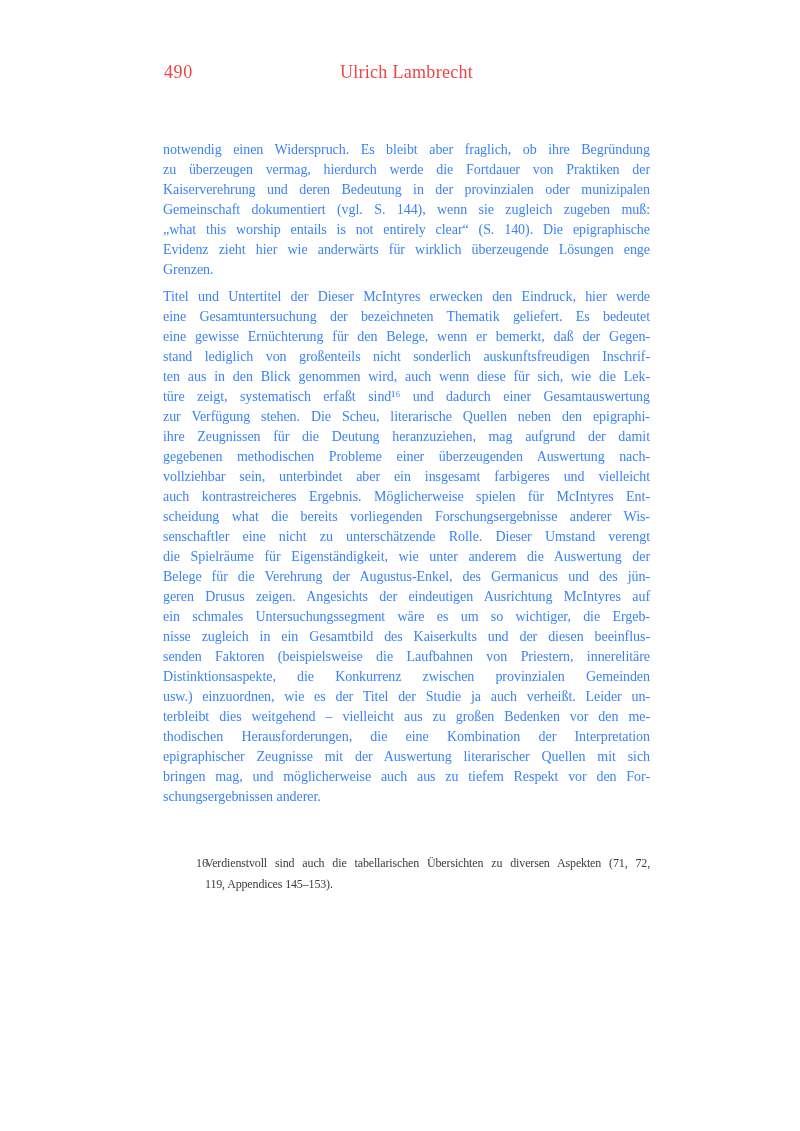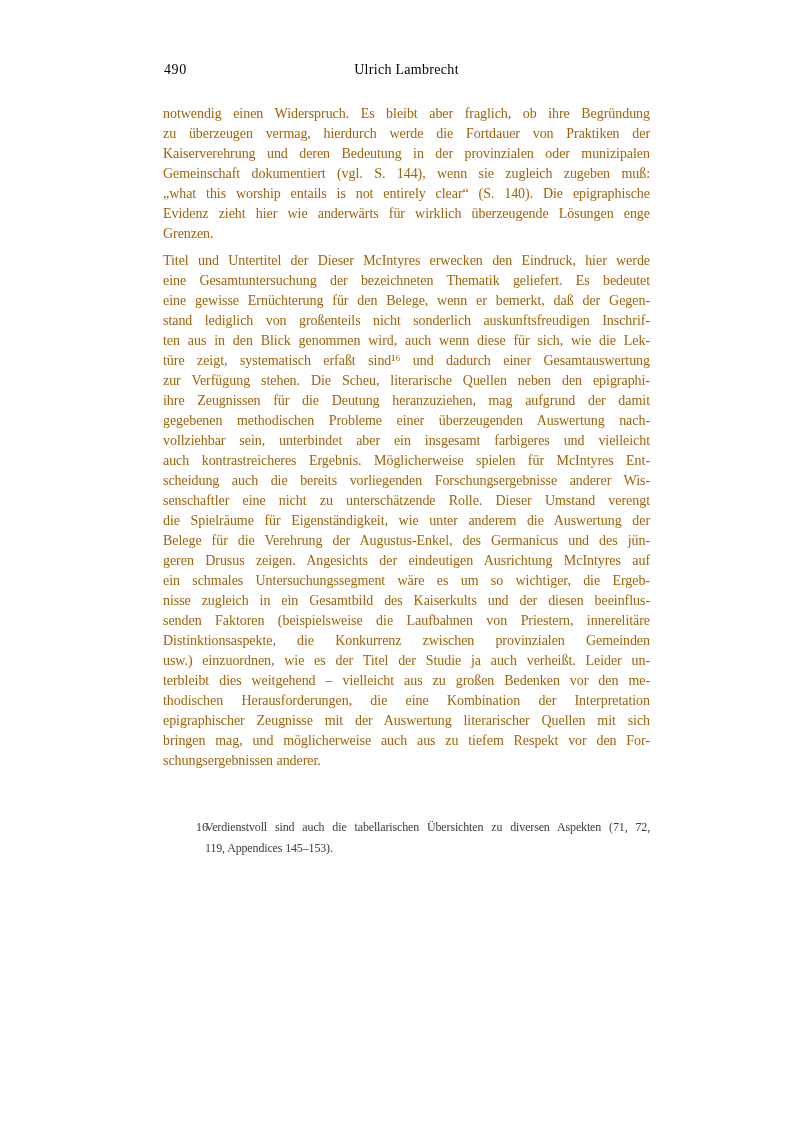--- a/index.html
+++ b/index.html
@@ -19,39 +19,39 @@
     color: #3d3d3d;
     overflow: hidden;
   }
   .content-col {
     width: 487px;
   }
   .running-header {
     position: relative;
     width: 487px;
     height: 17px;
-    font-size: 14px;
-    color: #000000;
+    font-size: 18px;
+    color: #ef4444;
   }
   .pagenum {
     position: absolute;
     left: 1px;
     top: 0;
     letter-spacing: 0.6px;
   }
   .running-title {
     display: block;
     text-align: center;
     letter-spacing: 0.3px;
   }
   .body-text {
-    margin-top: 25px;
+    margin-top: 61px;
     font-size: 14px;
     line-height: 20px;
-    color: #a16207;
+    color: #3b82f6;
   }
   .para {
     margin: 0;
     letter-spacing: -0.05px;
   }
   .para + .para {
     margin-top: 7px;
   }
   .tline {
     display: block;
@@ -106,21 +106,21 @@
           <span class="tline">eine Gesamtuntersuchung der bezeichneten Thematik geliefert. Es bedeutet</span>
           <span class="tline">eine gewisse Ernüchterung für den Belege, wenn er bemerkt, daß der Gegen-</span>
           <span class="tline">stand lediglich von großenteils nicht sonderlich auskunftsfreudigen Inschrif-</span>
           <span class="tline">ten aus in den Blick genommen wird, auch wenn diese für sich, wie die Lek-</span>
           <span class="tline">türe zeigt, systematisch erfaßt sind¹⁶ und dadurch einer Gesamtauswertung</span>
           <span class="tline">zur Verfügung stehen. Die Scheu, literarische Quellen neben den epigraphi-</span>
           <span class="tline">ihre Zeugnissen für die Deutung heranzuziehen, mag aufgrund der damit</span>
           <span class="tline">gegebenen methodischen Probleme einer überzeugenden Auswertung nach-</span>
           <span class="tline">vollziehbar sein, unterbindet aber ein insgesamt farbigeres und vielleicht</span>
           <span class="tline">auch kontrastreicheres Ergebnis. Möglicherweise spielen für McIntyres Ent-</span>
-          <span class="tline">scheidung auch die bereits vorliegenden Forschungsergebnisse anderer Wis-</span>
+          <span class="tline">scheidung what die bereits vorliegenden Forschungsergebnisse anderer Wis-</span>
           <span class="tline">senschaftler eine nicht zu unterschätzende Rolle. Dieser Umstand verengt</span>
           <span class="tline">die Spielräume für Eigenständigkeit, wie unter anderem die Auswertung der</span>
           <span class="tline">Belege für die Verehrung der Augustus-Enkel, des Germanicus und des jün-</span>
           <span class="tline">geren Drusus zeigen. Angesichts der eindeutigen Ausrichtung McIntyres auf</span>
           <span class="tline">ein schmales Untersuchungssegment wäre es um so wichtiger, die Ergeb-</span>
           <span class="tline">nisse zugleich in ein Gesamtbild des Kaiserkults und der diesen beeinflus-</span>
           <span class="tline">senden Faktoren (beispielsweise die Laufbahnen von Priestern, innerelitäre</span>
           <span class="tline">Distinktionsaspekte, die Konkurrenz zwischen provinzialen Gemeinden</span>
           <span class="tline">usw.) einzuordnen, wie es der Titel der Studie ja auch verheißt. Leider un-</span>
           <span class="tline">terbleibt dies weitgehend – vielleicht aus zu großen Bedenken vor den me-</span>

